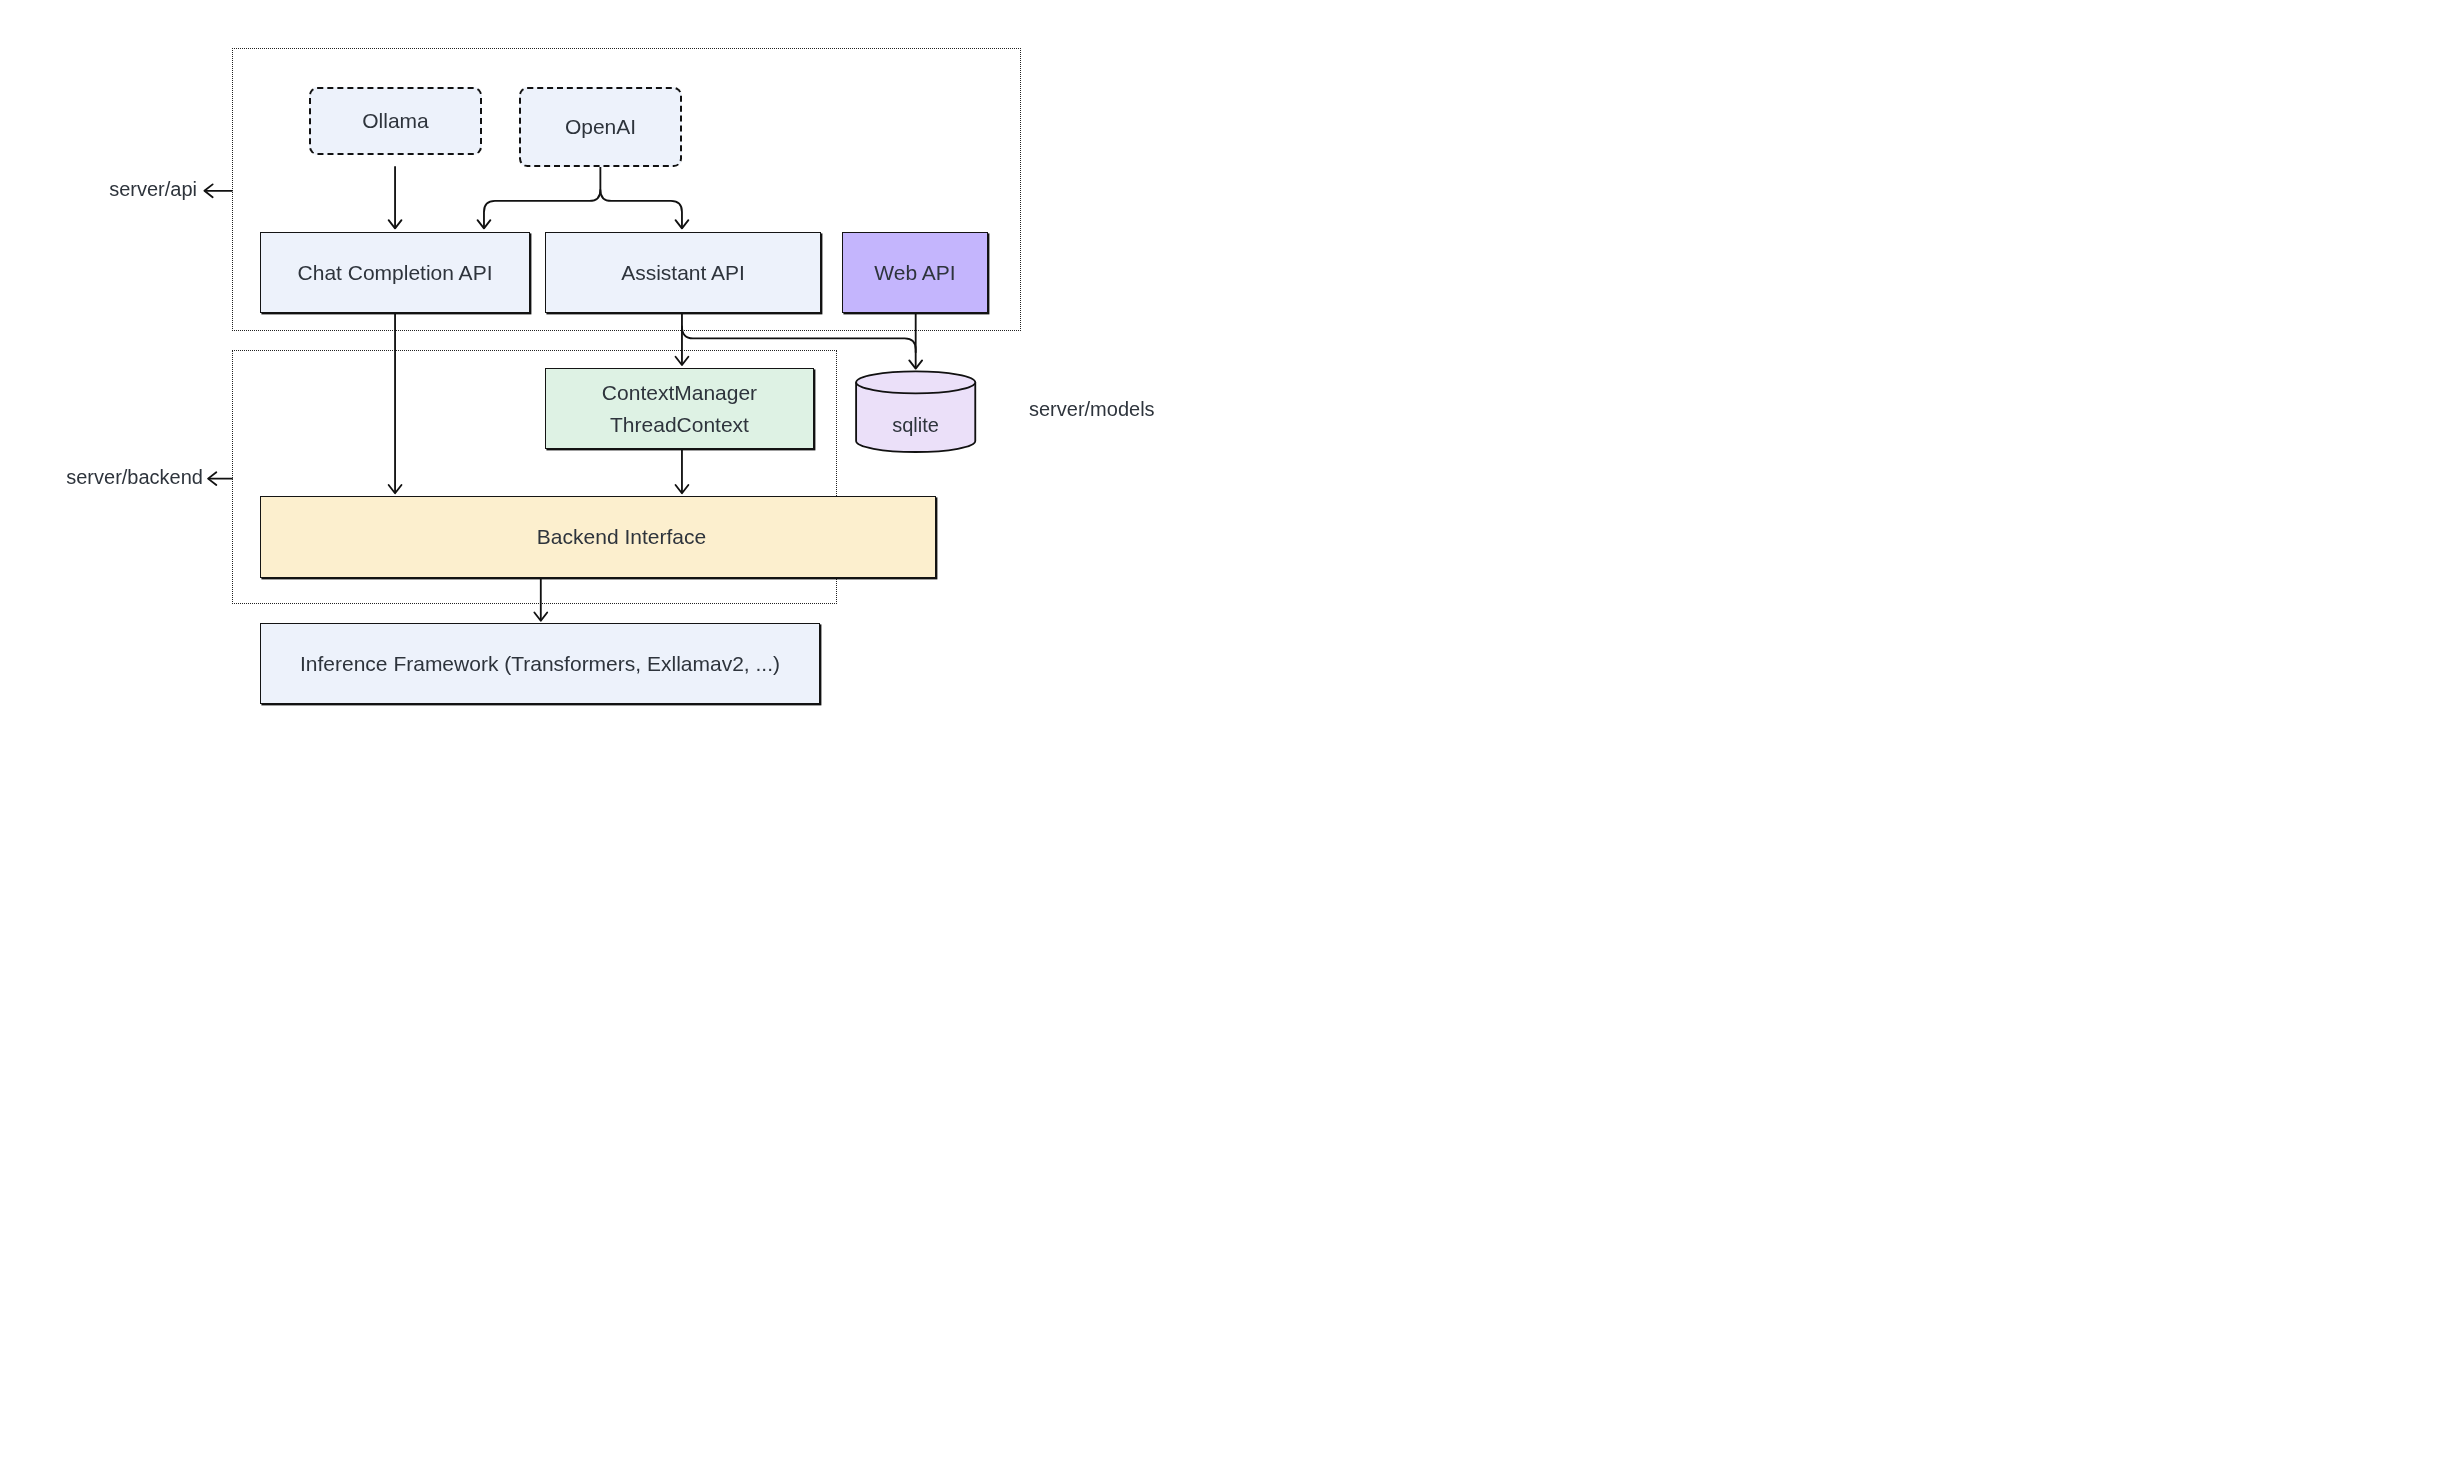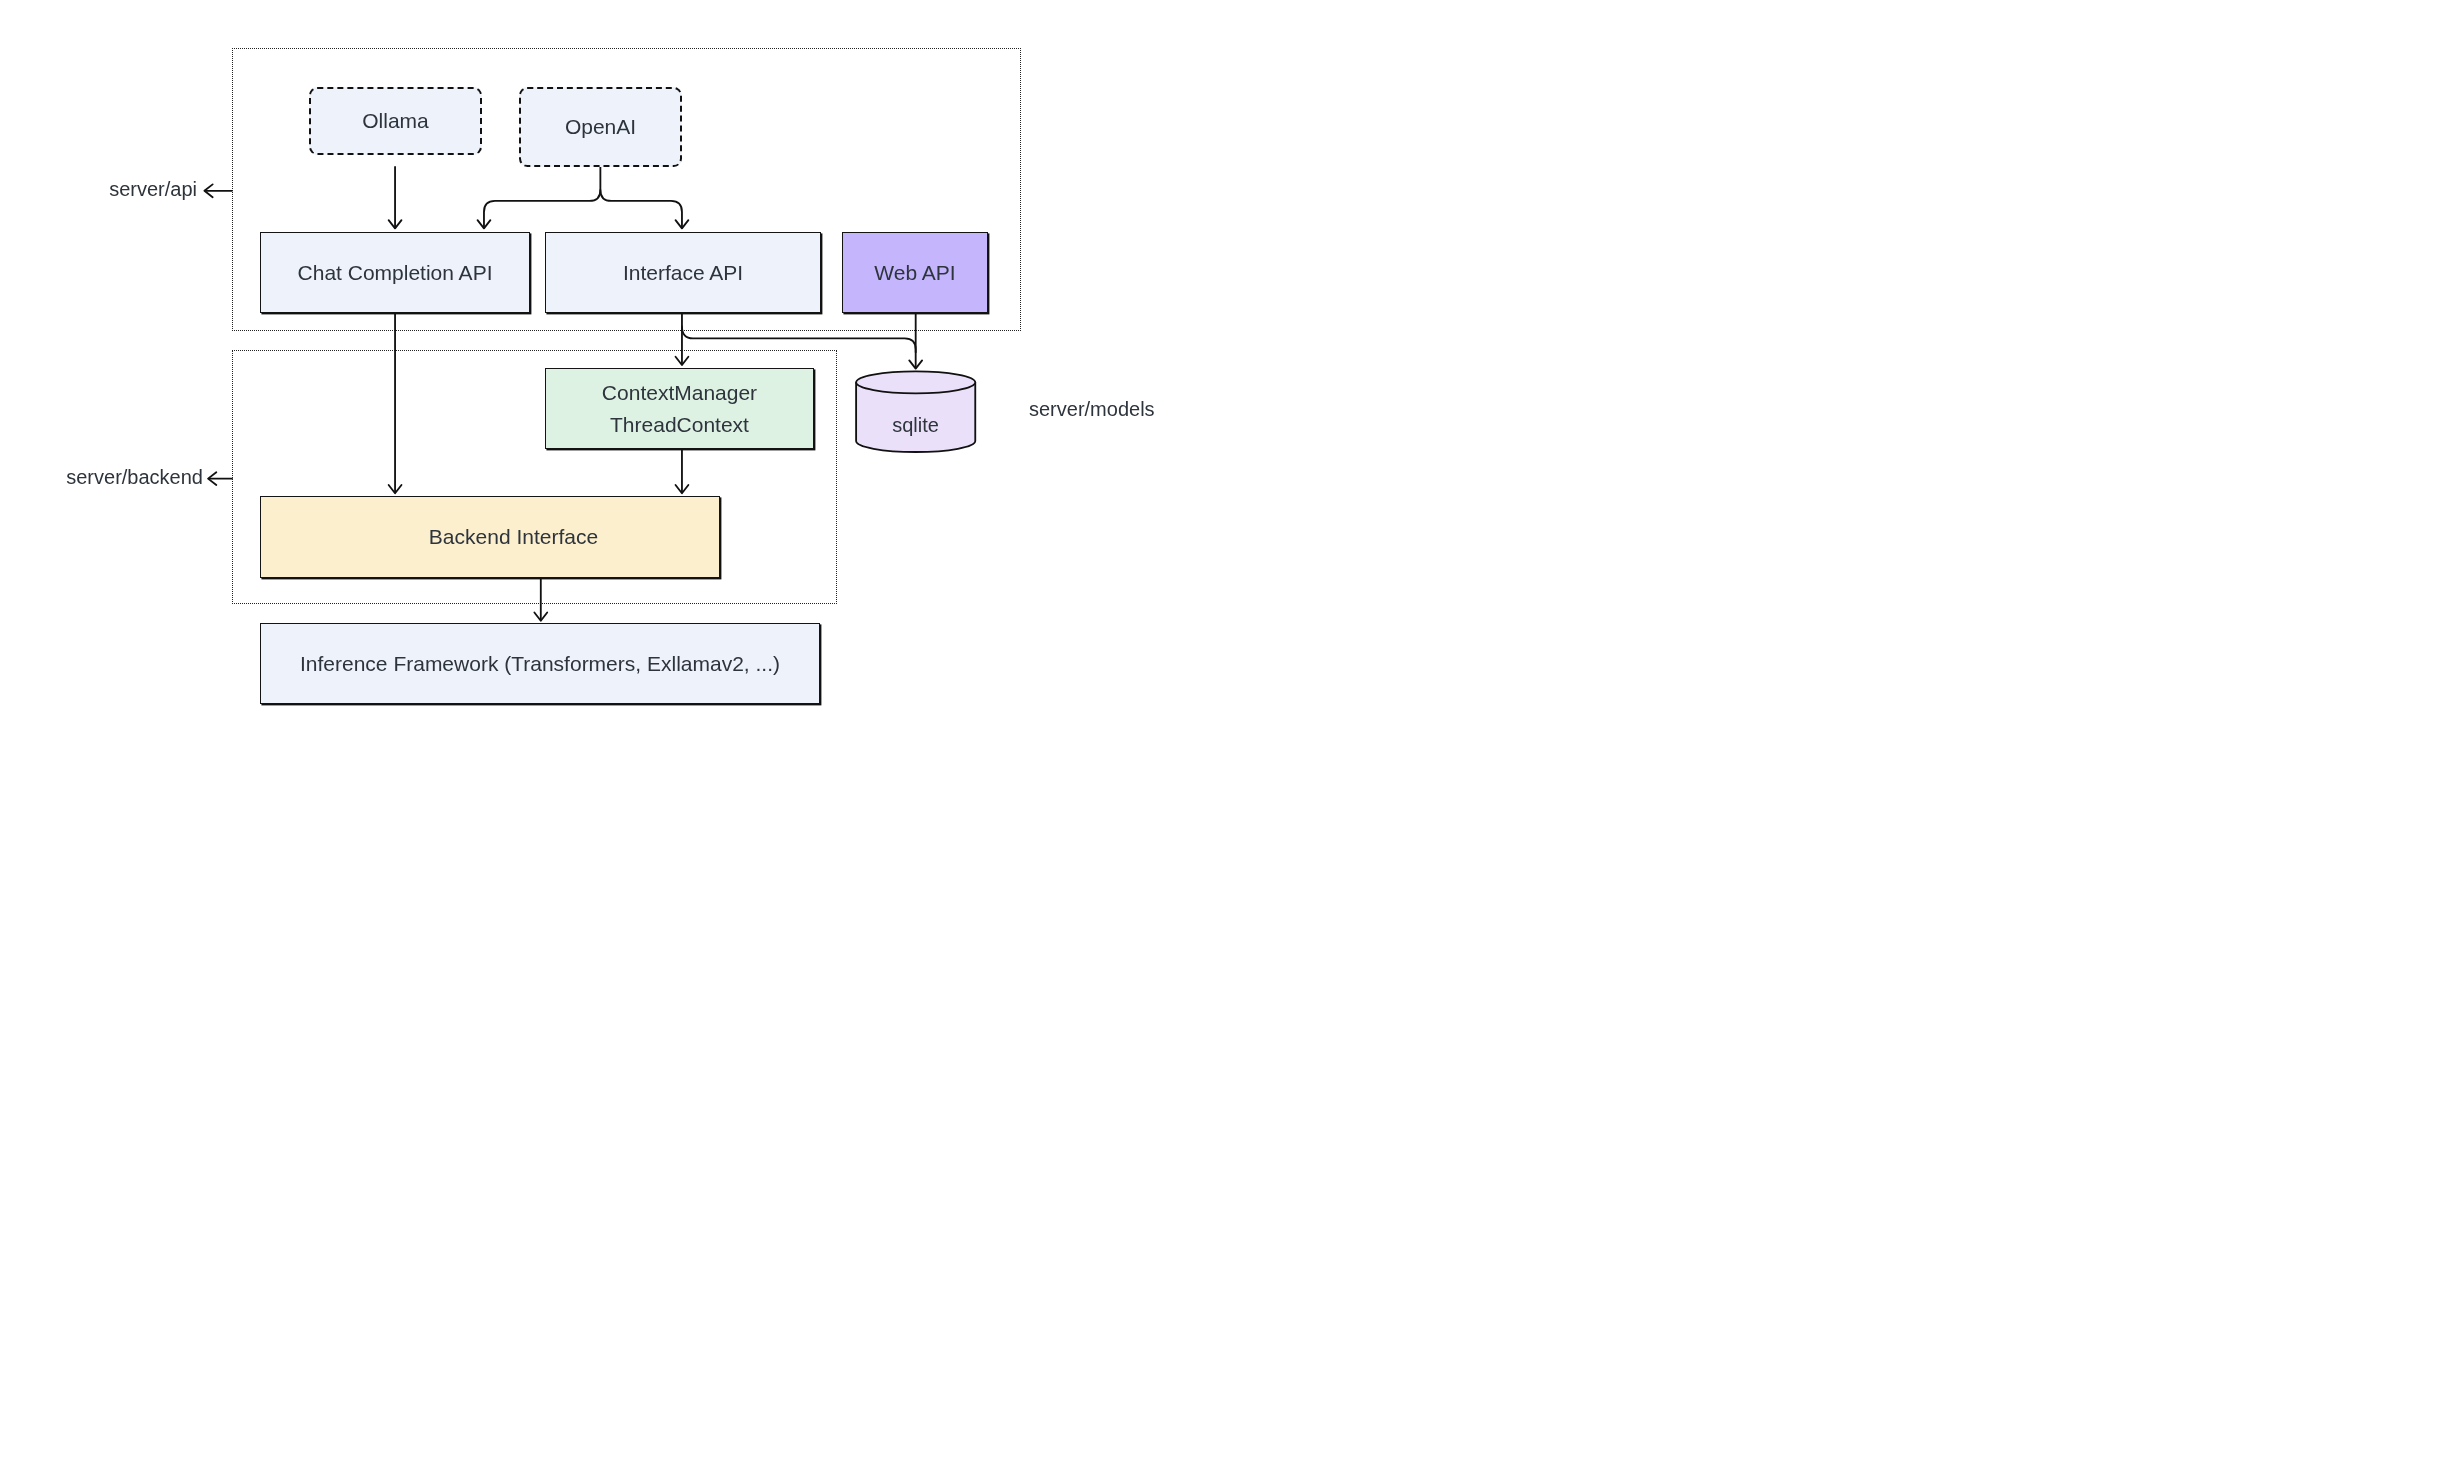--- a/index.html
+++ b/index.html
@@ -132,35 +132,35 @@
 
   <div class="node dashed" style="left: 519px; top: 87px; width: 163px; height: 80px; background-color: rgb(237, 242, 251);">
     <span>OpenAI</span>
   </div>
 
   <div class="node solid" style="left: 260px; top: 232px; width: 270px; height: 81px; background-color: rgb(237, 242, 251);">
     <span>Chat Completion API</span>
   </div>
 
   <div class="node solid" style="left: 545px; top: 232px; width: 276px; height: 81px; background-color: rgb(237, 242, 251);">
-    <span>Interface API</span>
+    <span>Assistant API</span>
   </div>
 
   <div class="node solid" style="left: 842px; top: 232px; width: 146px; height: 81px; background-color: #c4b5fd;">
     <span>Web API</span>
   </div>
 
   <div class="node solid two-line" style="left: 545px; top: 368px; width: 269px; height: 81px; background-color: rgb(222, 242, 228);">
     <span>
       <span style="display:block">ContextManager</span>
       <span style="display:block">ThreadContext</span>
     </span>
   </div>
 
-  <div class="node solid" style="left: 260px; top: 496px; width: 460px; height: 82px; background-color: rgb(252, 239, 206); padding-left: 47px;">
+  <div class="node solid" style="left: 260px; top: 496px; width: 676px; height: 82px; background-color: rgb(252, 239, 206); padding-left: 47px;">
     <span>Backend Interface</span>
   </div>
 
   <div class="node solid" style="left: 260px; top: 623px; width: 560px; height: 81px; background-color: rgb(237, 242, 251);">
     <span>Inference Framework (Transformers, Exllamav2, ...)</span>
   </div>
 
   <div class="cyl-label" style="left:856px;top:414px;width:119px;">sqlite</div>
 
   <div class="side-label right-align" style="left:55px;top:178px;width:142px;">server/api</div>

